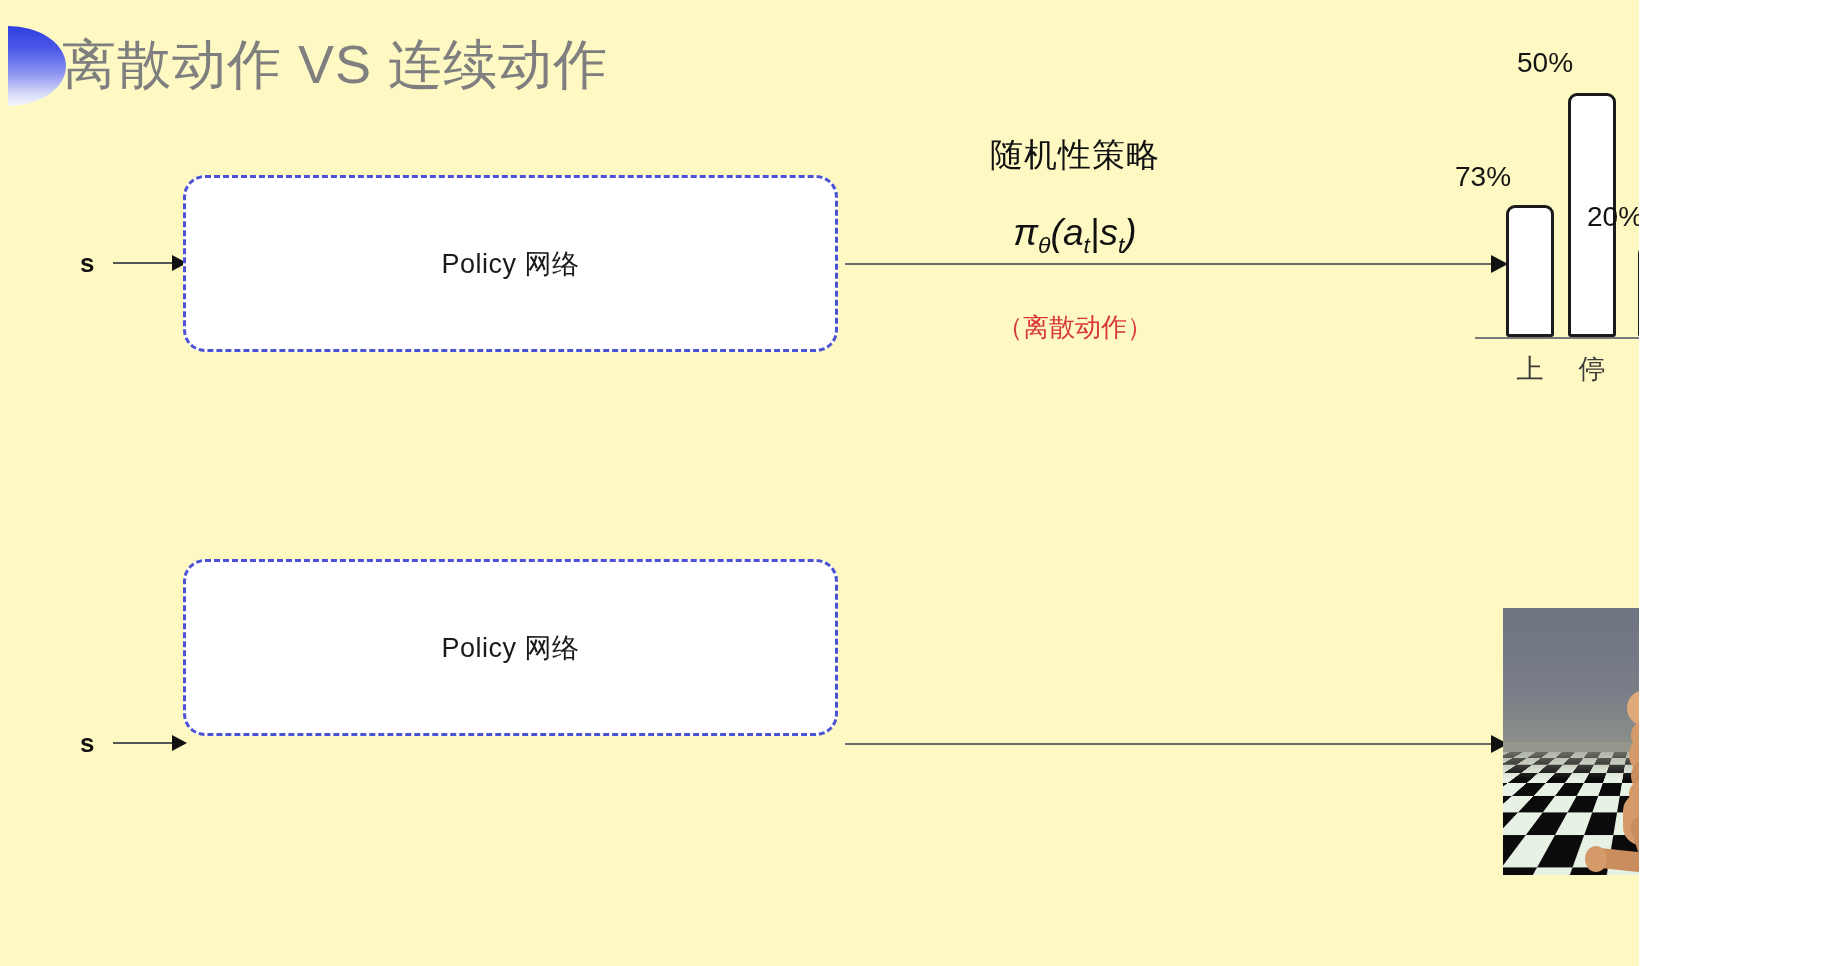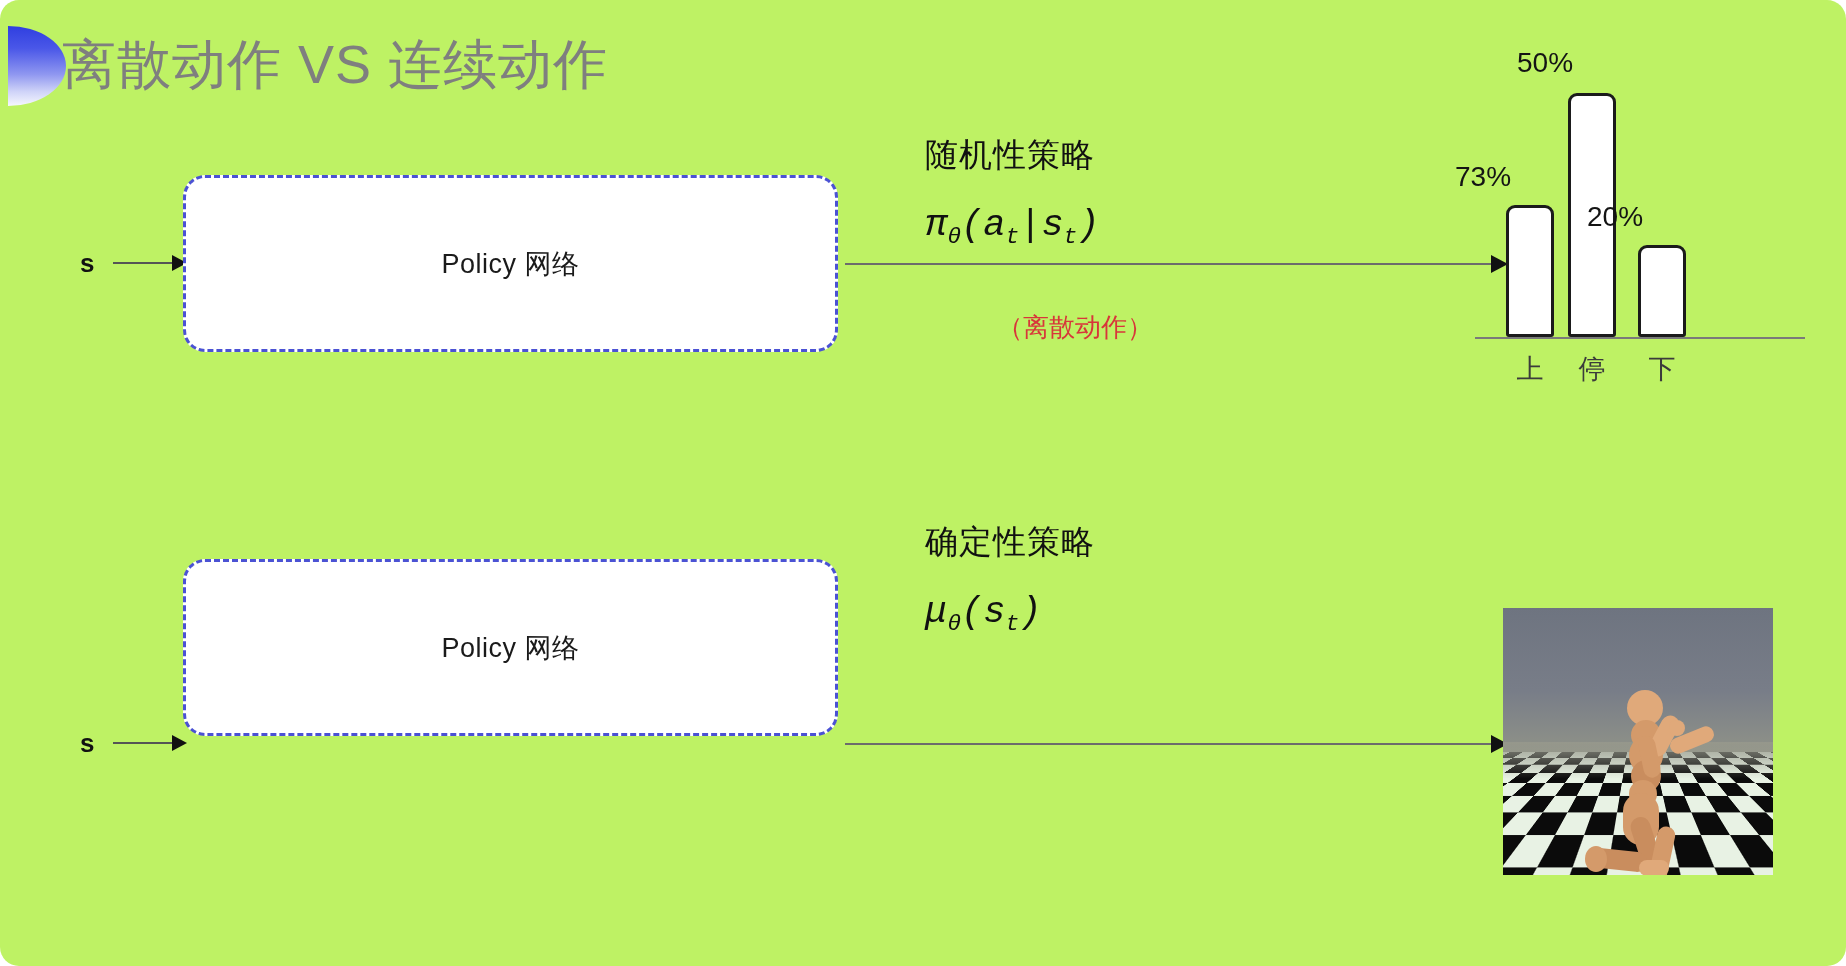--- a/index.html
+++ b/index.html
@@ -5,25 +5,24 @@
   html, body {
     margin: 0;
     padding: 0;
     background: #ffffff;
   }
   body {
     font-family: "Liberation Sans", sans-serif;
   }
   #slide {
     position: relative;
-    width: 1846px;
+    width: 1639px;
     height: 966px;
-    background: #bef264;
+    background: #fef9c3;
     overflow: hidden;
-    border-radius: 19px;
   }
 
   
   #title-decoration {
     position: absolute;
     left: 8px;
     top: 26px;
     width: 58px;
     height: 80px;
     border-top-right-radius: 58px 40px;
@@ -96,32 +95,33 @@
     position: absolute;
     right: -3px;
     top: -8px;
     border-left: 17px solid #111111;
     border-top: 9px solid transparent;
     border-bottom: 9px solid transparent;
   }
 
   .policy-caption {
     position: absolute;
+    text-align: center;
     color: #111111;
     white-space: nowrap;
   }
   .caption-cn {
     font-size: 33px;
     letter-spacing: 1px;
   }
   .caption-formula {
-    font-family: Liberation Mono, monospace;
+    font-family: Liberation Sans, sans-serif;
     font-style: italic;
     font-size: 37px;
-    margin-top: 26px;
+    margin-top: 34px;
     white-space: nowrap;
   }
   .caption-formula sub {
     font-size: 0.62em;
     font-style: italic;
   }
   .action-note {
     position: absolute;
     font-size: 26px;
     color: #d8363a;
@@ -258,24 +258,20 @@
     <div class="state-label" style="left:80px; top:258px;">s</div>
 
     <div class="in-arrow" style="left:113px; top:272px; width:72px;"></div>
 
     <div class="policy-box" style="left:183px; top:89px; width:655px; height:177px;">
       <span class="policy-box-label">Policy 网络</span>
     </div>
 
     <div class="out-arrow" style="left:845px; top:273px; width:660px;"></div>
 
-    <div class="policy-caption" style="left:925px; top:50px; width:300px;">
-      <div class="caption-cn">确定性策略</div>
-      <div class="caption-formula"><span>μ</span><sub>θ</sub><span>(s</span><sub>t</sub><span>)</span></div>
-    </div>
 
   </div>
 
   <div id="sim-frame">
     <div id="sim-sky"></div>
     <div id="sim-floor"></div>
     <div id="sim-floor-haze"></div>
 
     <div class="hb hb-l" style="left:124px; top:82px; width:36px; height:36px;"></div>
     <div class="hb" style="left:128px; top:112px; width:30px; height:30px;"></div>

